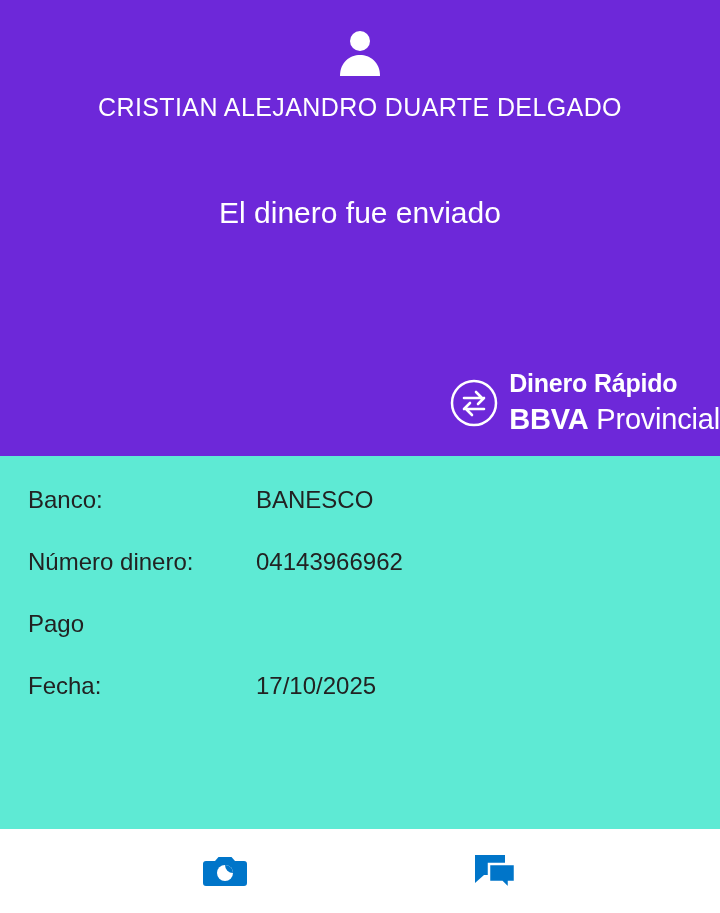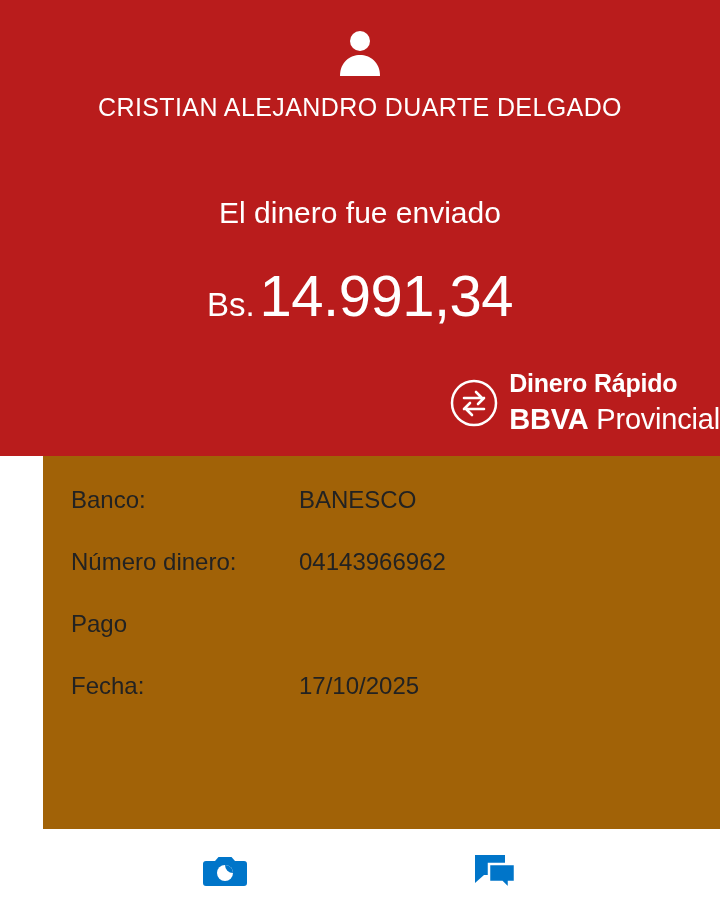--- a/index.html
+++ b/index.html
@@ -16,21 +16,21 @@
   .screen {
     width: 720px;
     height: 913px;
     position: relative;
     display: flex;
     flex-direction: column;
   }
 
   
   .header {
-    background: #b91c1c;
+    background: #6d28d9;
     color: #ffffff;
     padding: 18px 0 22px 0;
     text-align: center;
     position: relative;
     height: 456px;
     box-sizing: border-box;
   }
   .avatar-icon {
     display: block;
     margin: 8px auto 0 auto;
@@ -104,24 +104,23 @@
   .brand-line2 .bbva {
     font-weight: bold;
   }
   .brand-line2 .prov {
     font-weight: 400;
   }
 
   
   .details {
     flex: 1;
-    background: #a16207;
+    background: #5eead4;
     padding: 30px 0 0 0;
     box-sizing: border-box;
-    margin-left: 43px;
   }
   .detail-row {
     display: flex;
     align-items: baseline;
     padding: 0 0 0 28px;
     height: 62px;
   }
   .detail-label {
     width: 228px;
     flex: none;
@@ -162,24 +161,20 @@
 
     <svg class="avatar-icon" viewBox="0 0 52 52" aria-hidden="true">
       <circle cx="26" cy="15" r="10" fill="#ffffff"></circle>
       <path d="M6 50 C6 36 16 29 26 29 C36 29 46 36 46 50 Z" fill="#ffffff"></path>
     </svg>
 
     <div class="account-name">CRISTIAN ALEJANDRO DUARTE DELGADO</div>
 
     <div class="status-text">El dinero fue enviado</div>
 
-    <div class="amount-row">
-      <span class="amount-currency">Bs.</span>
-      <span class="amount-value">14.991,34</span>
-    </div>
 
     <div class="brand">
       <svg class="brand-mark" viewBox="0 0 50 50" aria-hidden="true">
         <circle cx="25" cy="25" r="22" fill="none" stroke="#ffffff" stroke-width="2.5"></circle>
         <path d="M15 20 L33 20 L27 14 M35 20 L29 26" fill="none" stroke="#ffffff" stroke-width="2.6" stroke-linecap="round" stroke-linejoin="round"></path>
         <path d="M35 31 L17 31 L23 37 M15 31 L21 25" fill="none" stroke="#ffffff" stroke-width="2.6" stroke-linecap="round" stroke-linejoin="round"></path>
       </svg>
       <div class="brand-text">
         <div class="brand-line1">Dinero Rápido</div>
         <div class="brand-line2">

